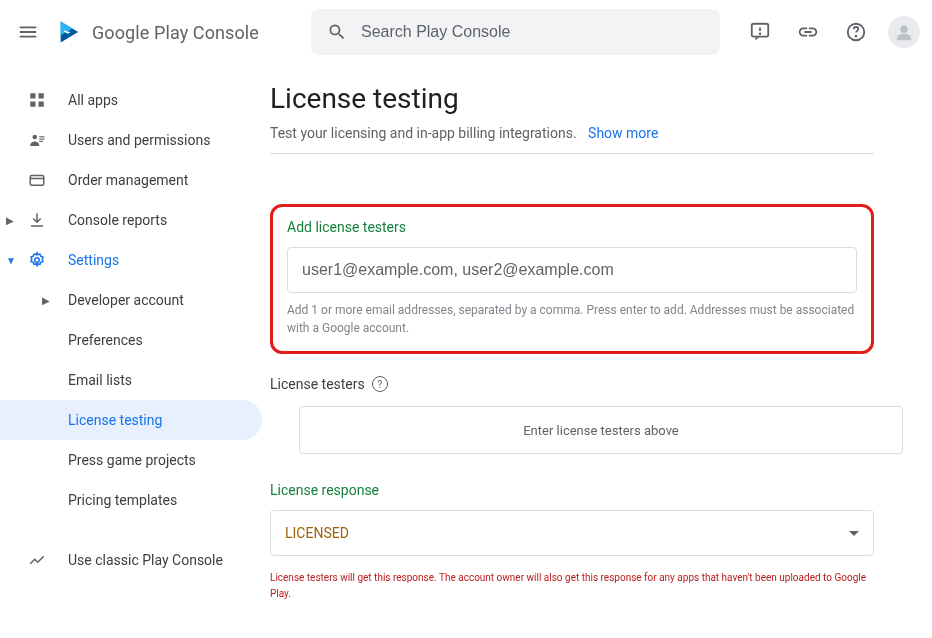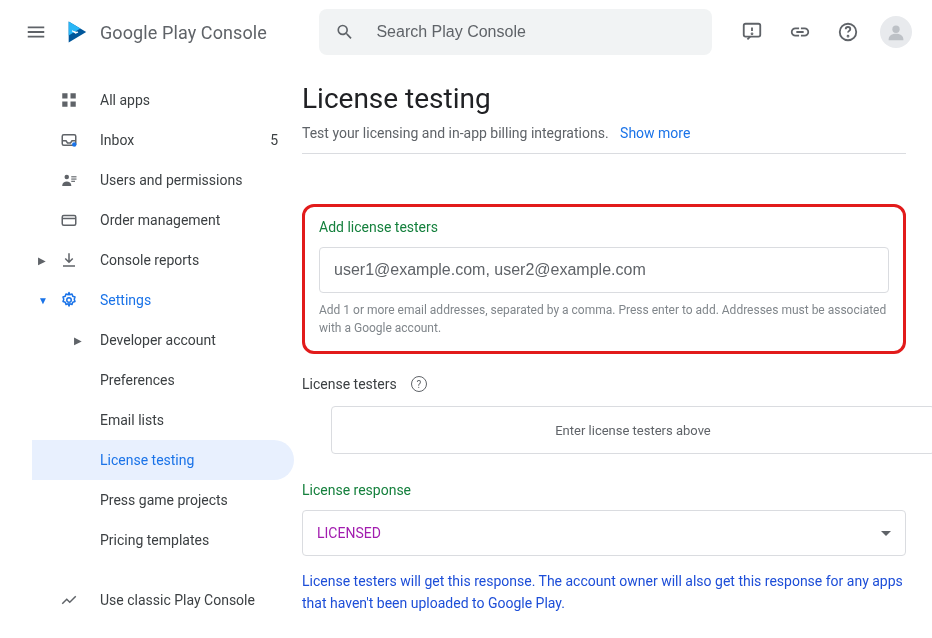--- a/index.html
+++ b/index.html
@@ -8,21 +8,21 @@
       color: #3c4043;
       background: #fff;
       width: 932px;
       height: 638px;
       overflow: hidden;
     }
     .top-bar {
       display: flex;
       align-items: center;
       height: 64px;
-      padding: 0 16px;
+      padding: 0 8px;
       gap: 8px;
     }
     .hamburger {
       width: 40px; height: 40px;
       display: flex; align-items: center; justify-content: center;
       cursor: pointer; border-radius: 50%;
       color: #5f6368;
     }
     .logo-wrap {
       display: flex;
@@ -38,21 +38,21 @@
     }
     .search-bar {
       flex: 1;
       max-width: 410px;
       height: 46px;
       background: #f1f3f4;
       border-radius: 8px;
       display: flex;
       align-items: center;
       padding: 0 16px;
-      gap: 22px;
+      gap: 14px;
       margin-left: 10px;
     }
     .search-bar input {
       border: none;
       background: transparent;
       outline: none;
       font-size: 16px;
       color: #3c4043;
       width: 100%;
     }
@@ -75,21 +75,20 @@
       border-radius: 50%;
       background: #e8eaed;
       display: flex; align-items: center; justify-content: center;
       color: #9aa0a6;
     }
     .layout { display: flex; }
     .sidebar {
       width: 270px;
       padding-top: 16px;
       flex-shrink: 0;
-      margin-left: 32px;
     }
     .side-item {
       display: flex;
       align-items: center;
       height: 40px;
       padding: 0 16px 0 28px;
       cursor: pointer;
       color: #3c4043;
       font-size: 14px;
       position: relative;
@@ -175,21 +174,21 @@
       border-radius: 12px;
       padding: 12px 14px 14px 14px;
       margin-bottom: 22px;
     }
     .section-label {
       font-size: 14px;
       color: #3c4043;
       margin-bottom: 14px;
       display: flex;
       align-items: center;
-      gap: 14px;
+      gap: 7px;
     }
     .section-label-light {
       font-size: 14px;
       color: #15803d;
       margin-bottom: 12px;
     }
     .text-input {
       width: 100%;
       height: 46px;
       border: 1px solid #dadce0;
@@ -223,32 +222,32 @@
       width: 100%;
       height: 46px;
       border: 1px solid #dadce0;
       border-radius: 4px;
       padding: 0 14px;
       display: flex;
       align-items: center;
       justify-content: space-between;
       cursor: pointer;
       font-size: 14px;
-      color: #a21caf;
+      color: #a16207;
       margin-bottom: 14px;
     }
     .select-caret {
       width: 0; height: 0;
       border-left: 5px solid transparent;
       border-right: 5px solid transparent;
       border-top: 5px solid #5f6368;
     }
     .response-desc {
-      font-size: 14px;
-      color: #1d4ed8;
+      font-size: 10px;
+      color: #b91c1c;
       line-height: 1.6;
     }
     .help-circle {
       width: 16px; height: 16px;
       border: 1.4px solid #5f6368;
       border-radius: 50%;
       display: inline-flex;
       align-items: center;
       justify-content: center;
       font-size: 10px;
@@ -320,31 +319,20 @@
             <rect x="3" y="3" width="7" height="7"></rect>
             <rect x="14" y="3" width="7" height="7"></rect>
             <rect x="3" y="14" width="7" height="7"></rect>
             <rect x="14" y="14" width="7" height="7"></rect>
           </svg>
       </span>
       <span class="label">All apps</span>
     </div>
     <div class="side-item">
       <span class="icon">
-        <svg width="18" height="18" viewBox="0 0 24 24" fill="none" stroke="#5f6368" stroke-width="2">
-            <rect x="3" y="5" width="18" height="14" rx="2"></rect>
-            <path d="M3 13h5l2 3h4l2-3h5"></path>
-            <circle cx="19" cy="18" r="3" fill="#1a73e8" stroke="none"></circle>
-          </svg>
-      </span>
-      <span class="label">Inbox</span>
-      <span class="badge">5</span>
-    </div>
-    <div class="side-item">
-      <span class="icon">
         <svg width="18" height="18" viewBox="0 0 24 24" fill="#5f6368">
             <circle cx="9" cy="8" r="3"></circle>
             <path d="M3 19c0-3 3-5 6-5s6 2 6 5v1H3v-1z"></path>
             <rect x="15" y="7" width="7" height="1.5"></rect>
             <rect x="15" y="10" width="7" height="1.5"></rect>
             <rect x="15" y="13" width="5" height="1.5"></rect>
           </svg>
       </span>
       <span class="label">Users and permissions</span>
     </div>

